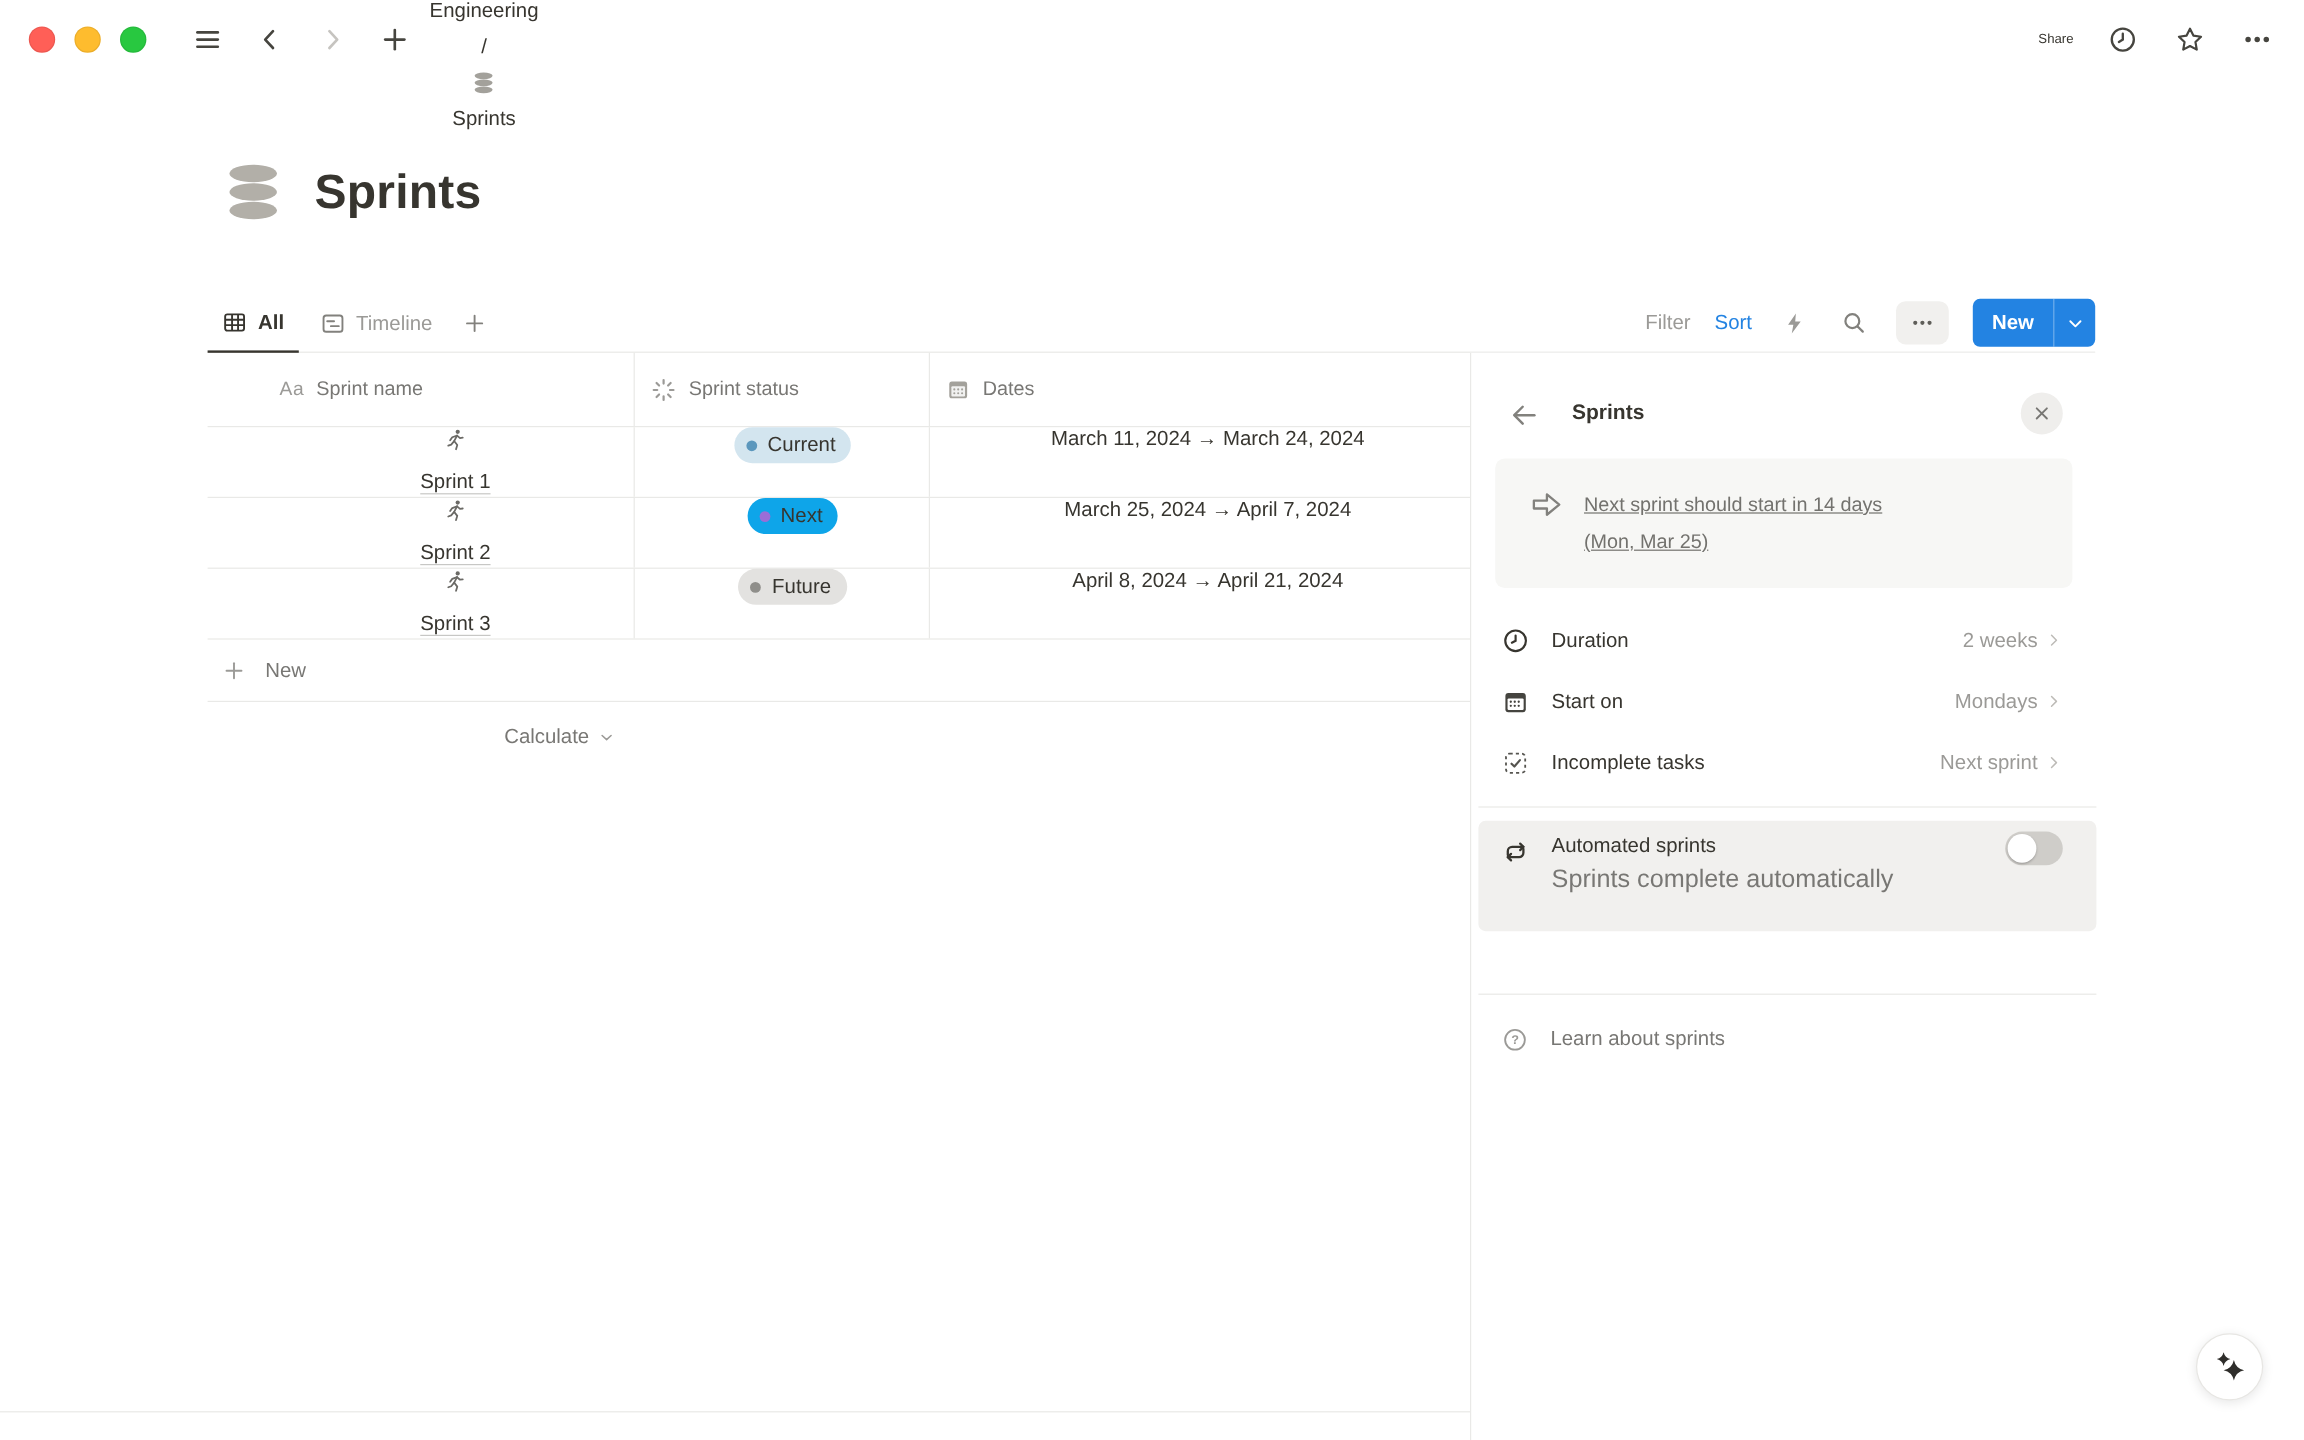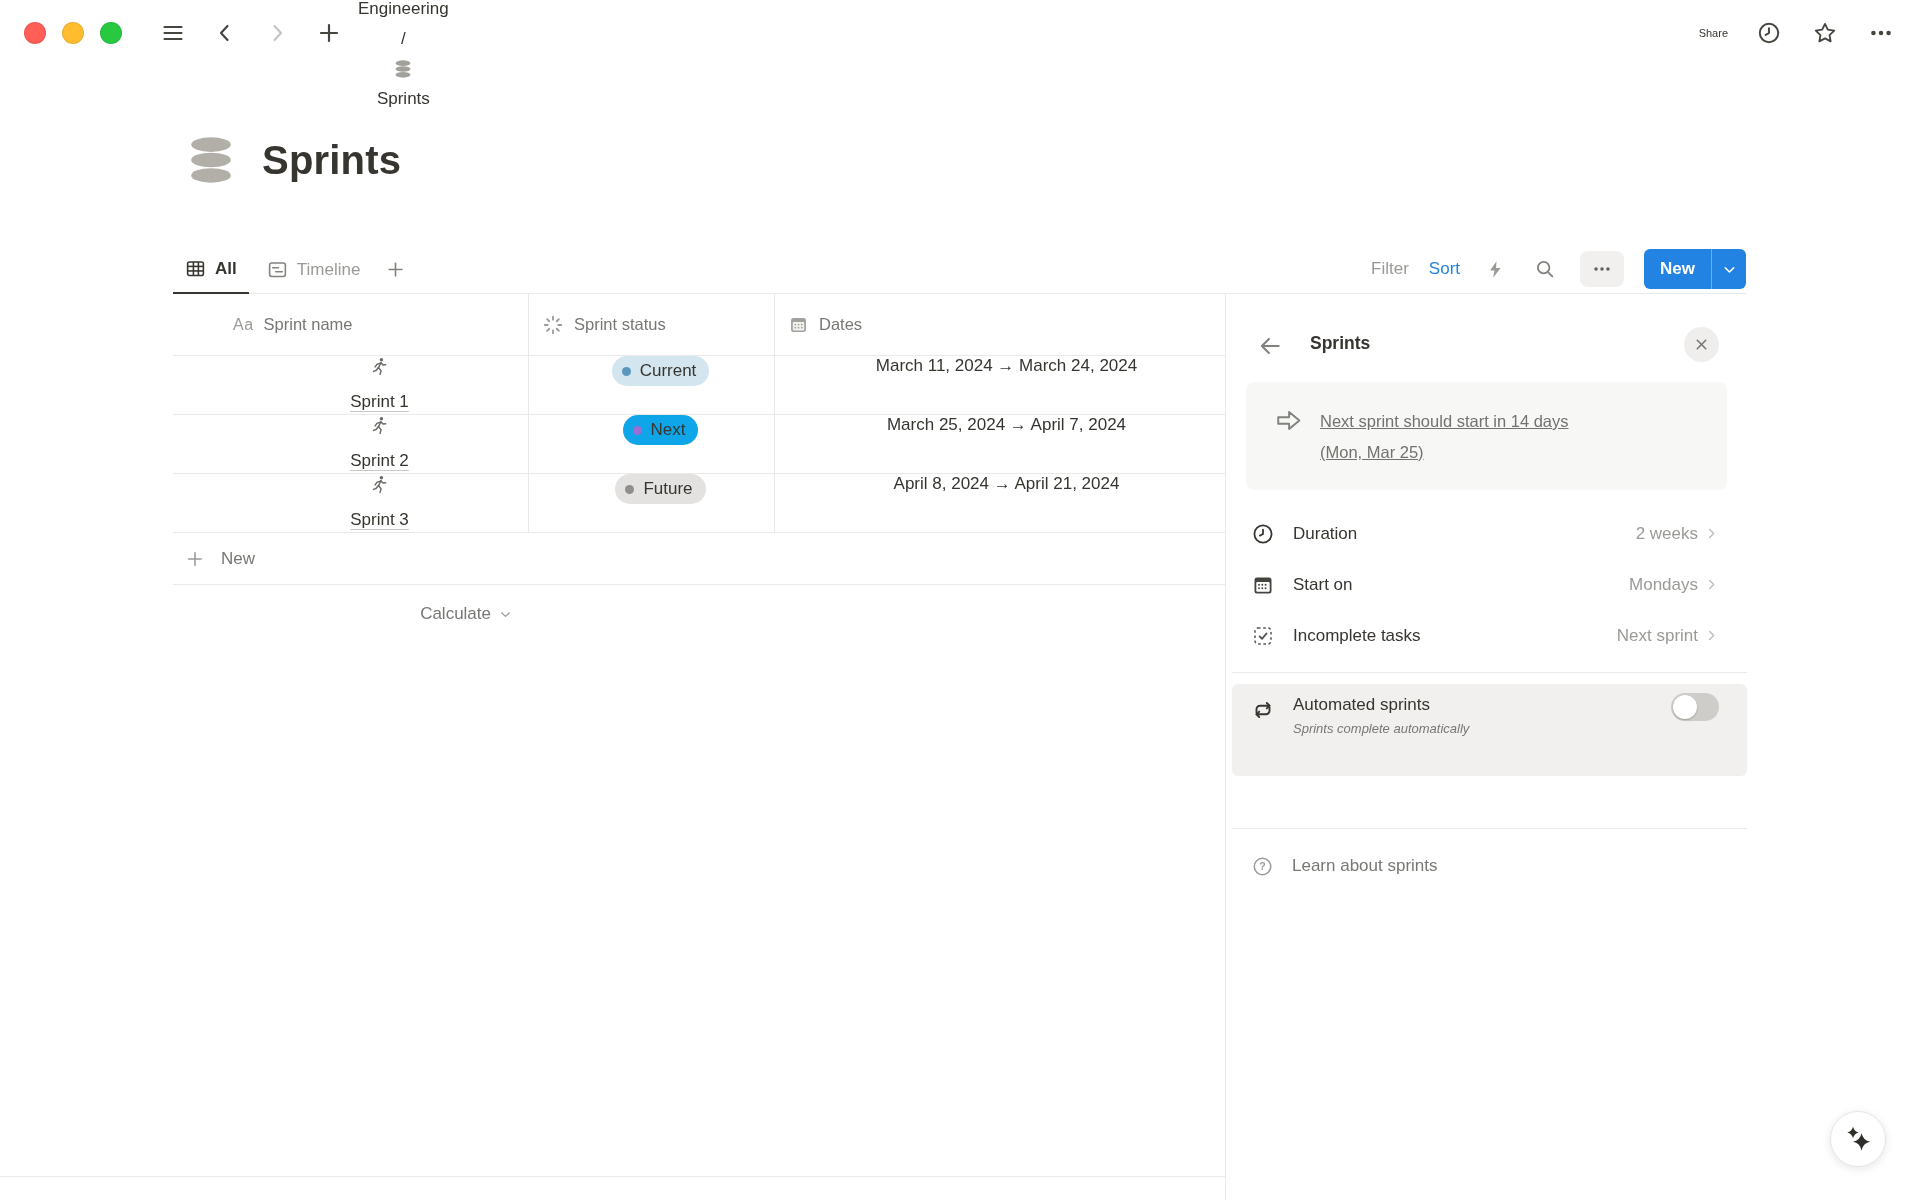--- a/index.html
+++ b/index.html
@@ -79,21 +79,21 @@
   .settings { position:absolute; top:214px; left:0; width:521px; }
   .set-row { height:51px; display:flex; align-items:center; cursor:pointer; padding-left:25px; }
   .set-row .lbl { margin-left:18px; font-size:17px; }
   .set-row .val { margin-left:auto; color:var(--text-tertiary); font-size:17px; }
   .set-row .chev { margin:0 28px 0 6px; display:flex; }
   .p-divider { position:absolute; left:6px; width:515px; height:1px; background:var(--divider); }
   .highlight { position:absolute; left:6px; top:390px; width:515px; height:92px; border-radius:6px;
     background:var(--chip-bg,#F1F0EE); cursor:pointer; }
   .highlight .ic { position:absolute; left:19px; top:14px; }
   .auto-title { position:absolute; left:61px; top:11px; font-size:17px; }
-  .auto-sub { position:absolute; left:61px; top:37px; font-size:13px; color:var(--text-secondary);font-style:italic; }
+  .auto-sub { position:absolute; left:61px; top:37px; font-size:21px; color:var(--text-secondary); }
   .toggle { position:absolute; right:28px; top:9px; width:48px; height:28px; border-radius:14px;
     background:var(--toggle-track,#CFCDC9); cursor:pointer; }
   .toggle .knob { position:absolute; left:2px; top:2px; width:24px; height:24px; border-radius:50%;
     background:#fff; box-shadow:0 1px 2px rgba(0,0,0,.25); }
   .action-row { position:absolute; left:0; width:521px; height:50px; display:flex; align-items:center; padding-left:25px; cursor:pointer; }
   .action-row .lbl { margin-left:18px; font-size:17px; }
   .learn { color:var(--text-secondary); }
 
   
   .bottom-line { position:absolute; left:0; top:1176px; width:1225px; height:1px; background:var(--divider); }

